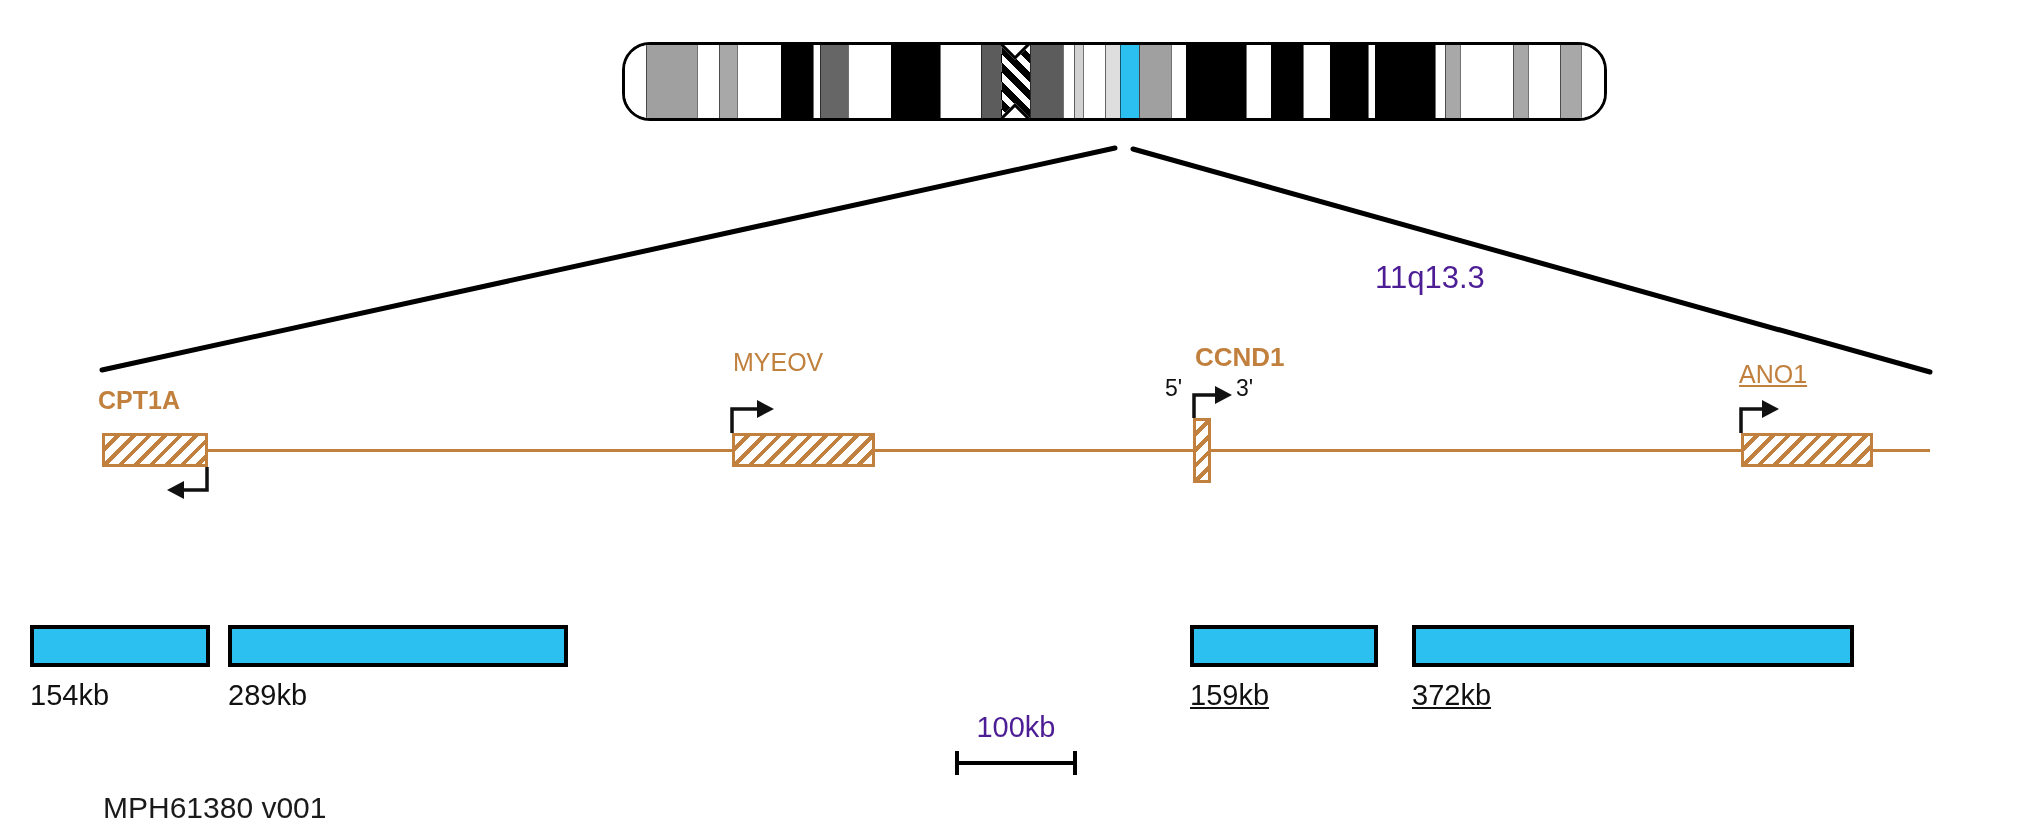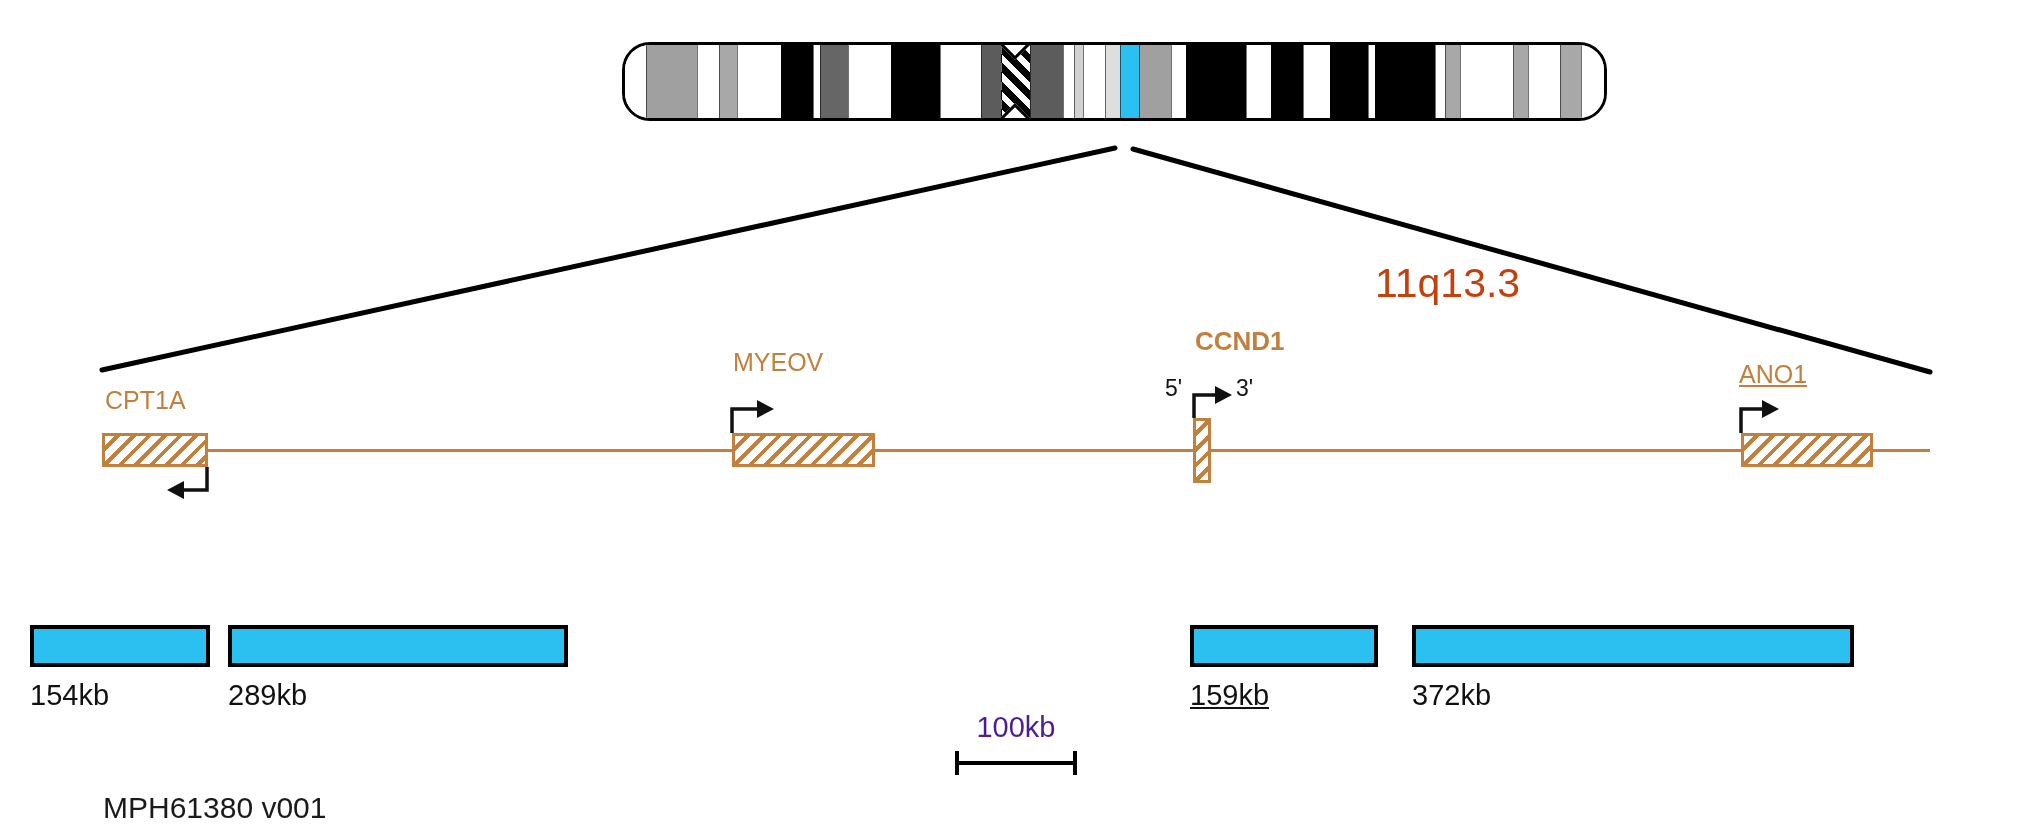--- a/index.html
+++ b/index.html
@@ -24,22 +24,22 @@
 
   
   .track-line{position:absolute;left:102px;top:449px;width:1828px;height:3px;
               background:var(--orange);z-index:2;}
   .gene-box{position:absolute;border:3px solid var(--orange);box-sizing:border-box;z-index:3;
             background:repeating-linear-gradient(135deg,#fff 0 7px,var(--orange) 7px 11px);}
   .gene-label{position:absolute;color:var(--orange);font-size:25px;line-height:1;z-index:6;white-space:nowrap;}
   .gene-label.bold{font-weight:bold;font-size:26px;}
   .prime-label{position:absolute;color:#111;font-size:23px;line-height:1;z-index:6;}
 
-  .region-label{position:absolute;left:1375px;top:261px;font-size:41px;line-height:1.1;
-                color:#c2410c;z-index:6;}
+  .region-label{position:absolute;left:1375px;top:261px;font-size:31px;line-height:1.1;
+                color:#4c1d95;z-index:6;}
 
   
   .probe{position:absolute;top:625px;height:42px;border:4px solid #000;box-sizing:border-box;
          background:var(--cyan);z-index:3;}
   .probe-label{position:absolute;top:680px;text-align:left;font-size:29px;line-height:1.1;
                color:#111;z-index:6;}
 
   
   .scalebar{position:absolute;left:955px;top:751px;width:122px;height:24px;
             border-left:4px solid #000;border-right:4px solid #000;box-sizing:border-box;z-index:3;}
@@ -114,36 +114,36 @@
 
 <div class="region-label">11q13.3</div>
 
 <div class="track-line"></div>
 
 <div class="gene-box" style="left:102px;top:433px;width:106px;height:34px;"></div>
 <div class="gene-box" style="left:732px;top:433px;width:143px;height:34px;"></div>
 <div class="gene-box" style="left:1193px;top:418px;width:18px;height:65px;"></div>
 <div class="gene-box" style="left:1741px;top:433px;width:132px;height:34px;"></div>
 
-<div class="gene-label" style="left:105px;top:388px;">CPT1A</div>
+<div class="gene-label" style="left:98px;top:388px;font-weight:bold;">CPT1A</div>
 <div class="gene-label" style="left:733px;top:350px;">MYEOV</div>
-<div class="gene-label bold" style="left:1195px;top:328px;text-align:right;">CCND1</div>
+<div class="gene-label bold" style="left:1195px;top:344px;text-align:right;">CCND1</div>
 <div class="gene-label" style="left:1739px;top:362px;text-decoration:underline;">ANO1</div>
 
 <div class="prime-label" style="left:1165px;top:377px;">5'</div>
 <div class="prime-label" style="left:1236px;top:377px;">3'</div>
 
 <div class="probe" style="left:30px;width:180px;"></div>
 <div class="probe" style="left:228px;width:340px;"></div>
 <div class="probe" style="left:1190px;width:188px;"></div>
 <div class="probe" style="left:1412px;width:442px;"></div>
 
 <div class="probe-label" style="left:30px;width:180px;">154kb</div>
 <div class="probe-label" style="left:228px;width:340px;">289kb</div>
 <div class="probe-label" style="left:1190px;width:188px;text-decoration:underline;">159kb</div>
-<div class="probe-label" style="left:1412px;width:442px;">372kb</div>
+<div class="probe-label" style="left:1412px;width:442px;text-decoration:underline;">372kb</div>
 
 <div class="scalebar-label">100kb</div>
 <div class="scalebar">
   <div class="sb-line"></div>
 </div>
 
 <div class="footer-id">MPH61380 v001</div>
 
 </body></html>

